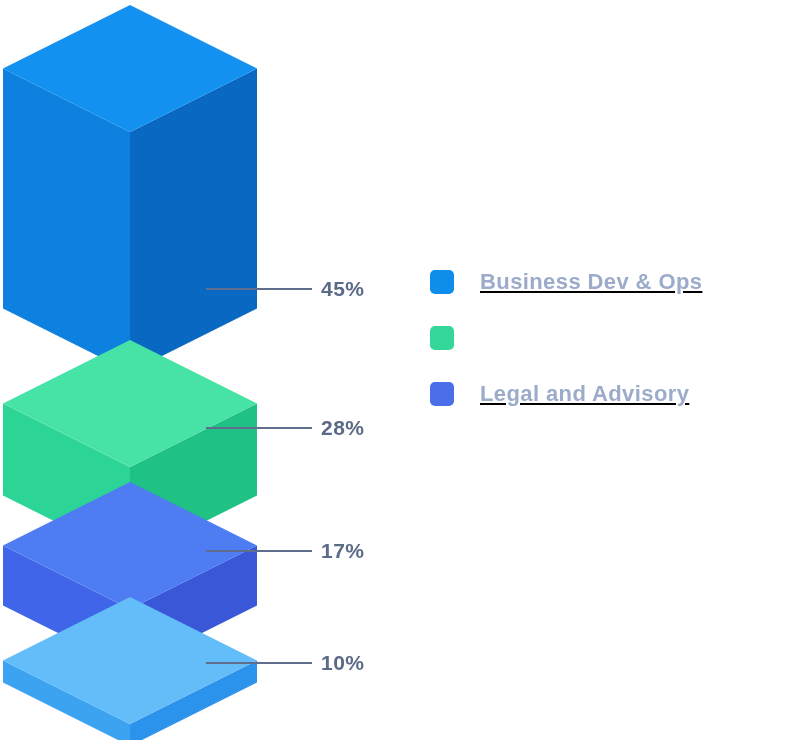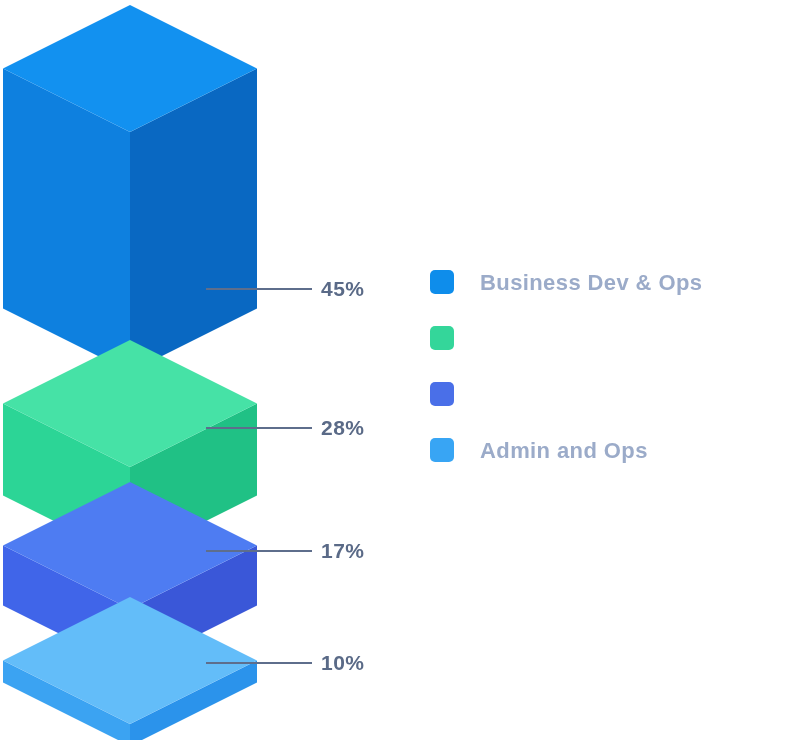--- a/index.html
+++ b/index.html
@@ -29,22 +29,24 @@
   }
   .legend {
     position: absolute;
     left: 430px;
     top: 270px;
     display: flex;
     flex-direction: column;
   }
   .legend-item {
     display: flex;
+    align-items: center;
     height: 24px;
     margin-bottom: 32px;
+    text-decoration: underline;
   }
   .swatch {
     width: 24px;
     height: 24px;
     border-radius: 5px;
     flex: 0 0 24px;
     margin-right: 26px;
   }
   .legend-label {
     font-size: 22px;
@@ -90,19 +92,16 @@
   <div class="legend">
       <div class="legend-item">
         <span class="swatch" style="background: rgb(14, 141, 235);"></span>
         <span class="legend-label" style="color: rgb(155, 171, 201);">Business Dev &amp; Ops</span>
       </div>
       <div class="legend-item">
         <span class="swatch" style="background: rgb(52, 214, 154);"></span>
       </div>
       <div class="legend-item">
         <span class="swatch" style="background: rgb(74, 111, 232);"></span>
-      </div>
-      <div class="legend-item">
-        <span class="swatch" style="background: rgb(56, 165, 244);"></span>
-        <span class="legend-label" style="color: rgb(155, 171, 201);">Admin and Ops</span>
+        <span class="legend-label" style="color: rgb(155, 171, 201);">Legal and Advisory</span>
       </div>
     </div>
 </div>
 
 </body></html>

